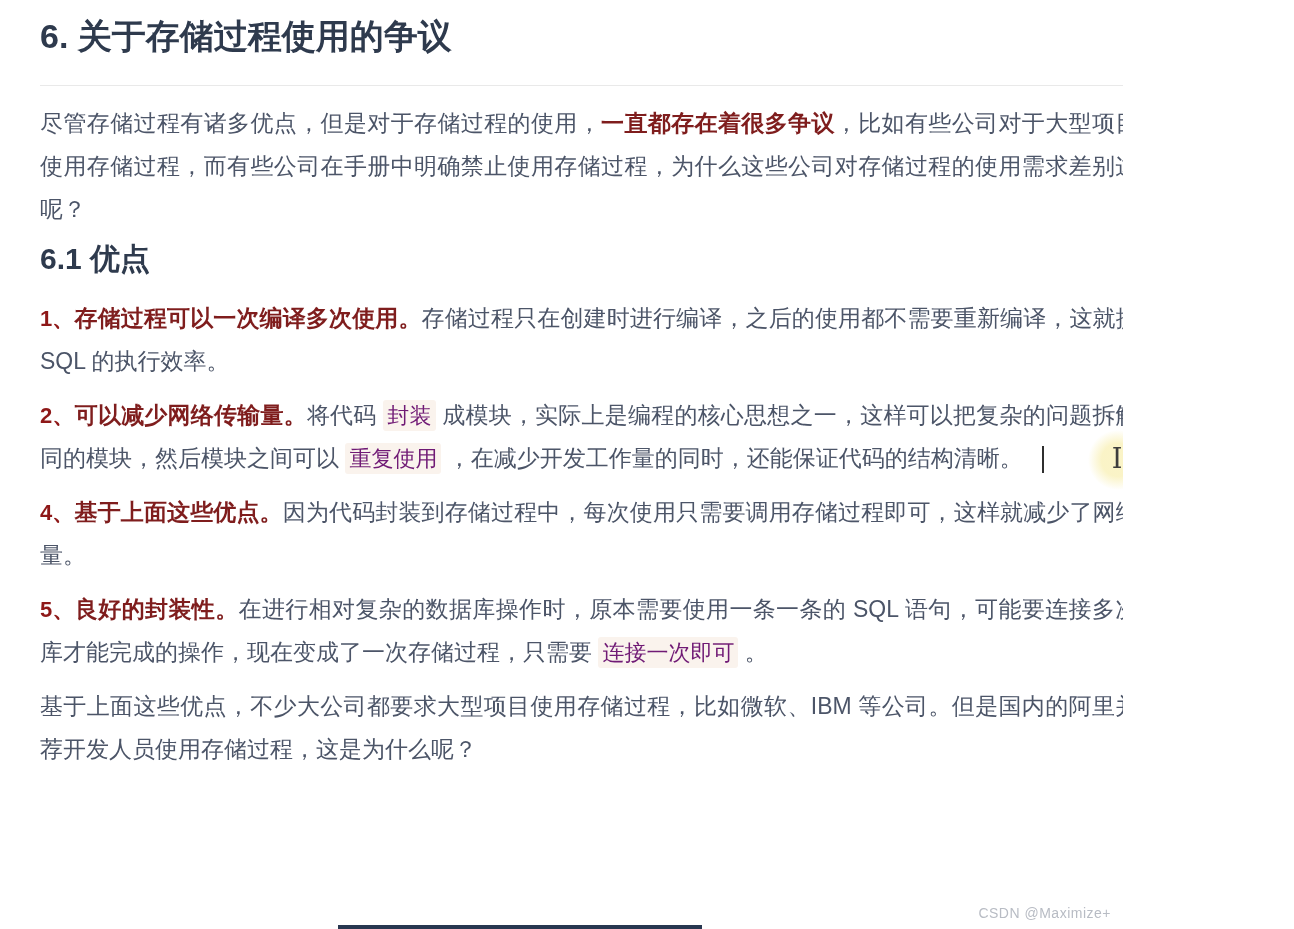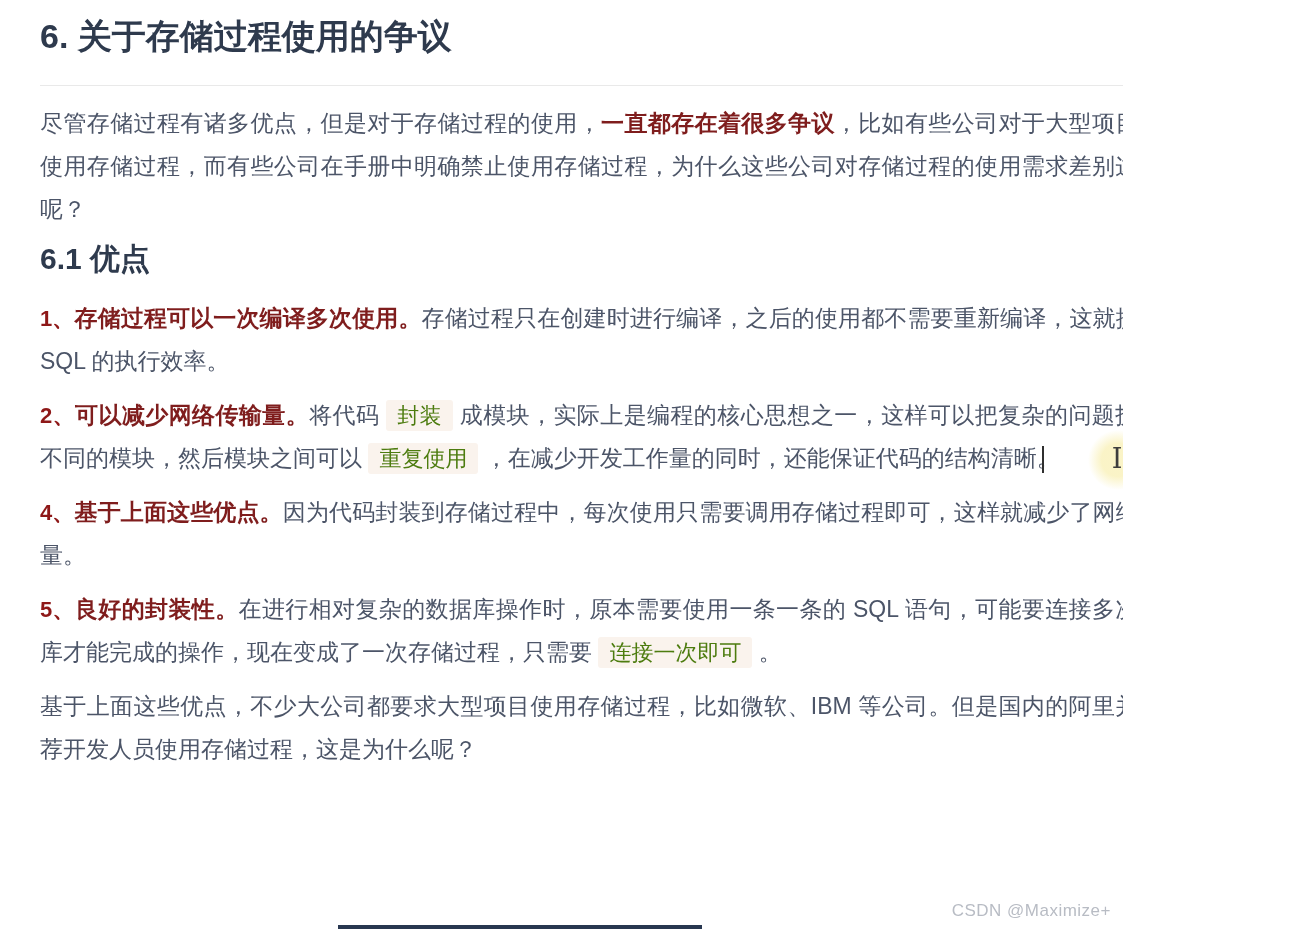--- a/index.html
+++ b/index.html
@@ -15,26 +15,26 @@
     margin:6px 0 21px;
   }
   p.body-text{
     font-size:23px;line-height:43px;color:#4c5568;
     margin:0 0 11px;text-align:justify;text-justify:inter-ideograph;
   }
   .red-em{color:#7f1d1d;font-weight:700;}
   .item-num{color:#8e1818;font-weight:700;font-size:22px;}
   code.inline-code{
     font-family:"Liberation Sans","DejaVu Sans",sans-serif;
-    font-size:22px;color:#4d7c0f;background:#faf3ed;
-    padding:3px 11px;border-radius:3px;
+    font-size:22px;color:#701a75;background:#faf3ed;
+    padding:3px 4px;border-radius:3px;
   }
   .watermark{
     position:absolute;right:12px;bottom:8px;
-    font-size:17px;color:#b8bcc4;letter-spacing:0.5px;
+    font-size:14px;color:#b8bcc4;letter-spacing:0.5px;
   }
   .text-caret{
     position:absolute;left:1042px;top:446px;width:2px;height:27px;
     background:#2f2f2f;
   }
   .cursor-glow{
     position:absolute;left:1088px;top:430px;width:60px;height:60px;border-radius:50%;
     background:radial-gradient(closest-side,rgba(250,243,196,0.95) 55%,rgba(250,243,196,0) 100%);
     pointer-events:none;
   }

